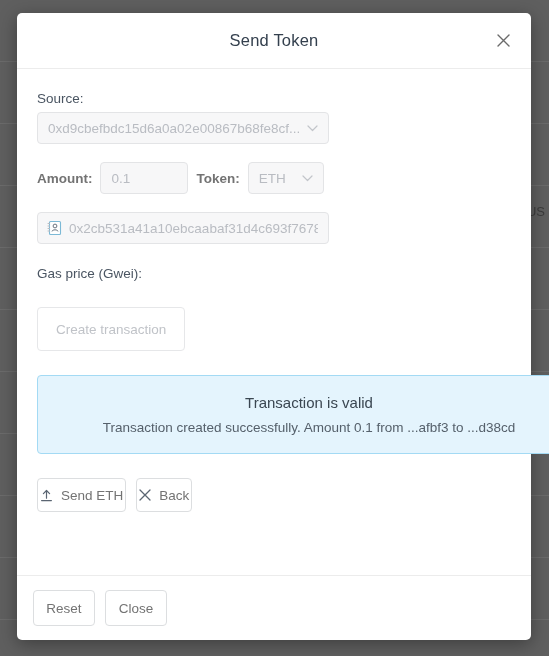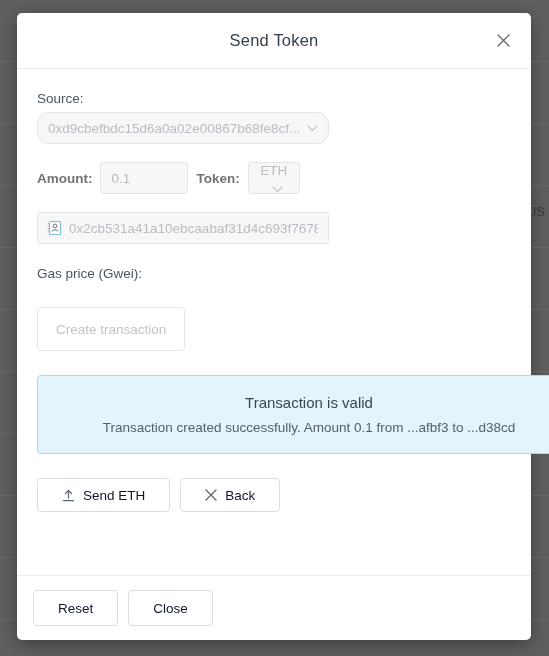--- a/index.html
+++ b/index.html
@@ -111,40 +111,39 @@
     overflow: hidden;
     white-space: nowrap;
     text-overflow: clip;
   }
   .chev {
     margin-left: 8px;
     flex: 0 0 auto;
     color: #c2c5ca;
   }
 
-  #source-select { width: 292px; border-radius: 12px; }
+  #source-select { width: 292px; }
 
   .row-amount {
     display: flex;
     align-items: center;
     margin-top: 18px;
     gap: 8px;
   }
   .inline-label {
     font-size: 13.5px;
     color: #737373;
     white-space: nowrap;
     font-weight: bold;
   }
   #amount-input {
     width: 88px;
   }
   #token-select {
-    width: 52px;
-    flex-direction: column;
+    width: 76px;
   }
 
   #dest-input {
     width: 292px;
     margin-top: 18px;
     padding-left: 8px;
   }
   .addr-icon {
     flex: 0 0 auto;
     margin-right: 7px;
@@ -204,23 +203,23 @@
     margin-left: 26px;
     justify-content: flex-start;
   }
 
   .btn {
     font-family: "Liberation Sans", sans-serif;
     font-size: 13.5px;
     border-radius: 4px;
     background: #ffffff;
     border: 1px solid #dcdee0;
-    color: #0f172a;
+    color: #737373;
     height: 34px;
-    padding: 0 24px;
+    padding: 0 2px;
     display: inline-flex;
     align-items: center;
     justify-content: center;
     gap: 8px;
     cursor: pointer;
   }
   .btn.disabled {
     color: #c0c3c8;
     border-color: #e6e7e9;
     cursor: default;

